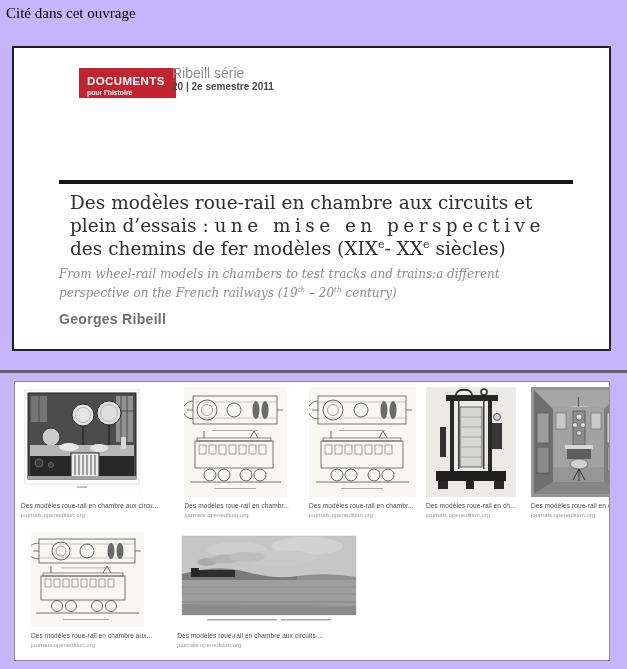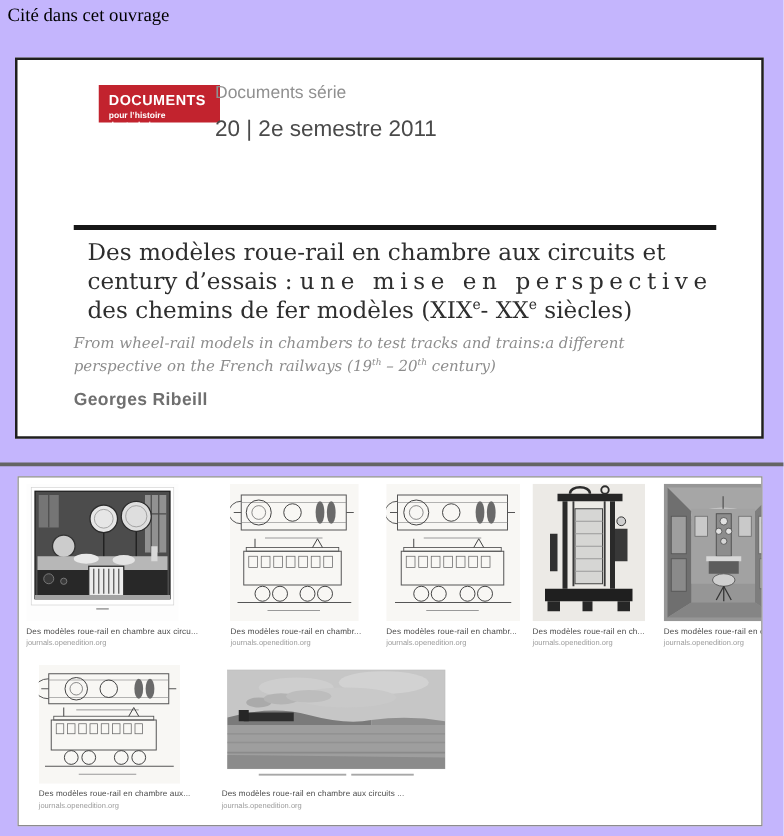--- a/index.html
+++ b/index.html
@@ -19,21 +19,21 @@
   .logo {
     position:absolute; left:45px; top:20px; width:97px; height:30px;
     color:#fff; box-sizing:border-box; padding:7px 0 0 8px;margin-left:20px;
   }
   .logo-l1 { font-size:11.5px; font-weight:bold; letter-spacing:.4px; }
   .logo-l2, .logo-l3 { font-size:6.8px; font-weight:bold; line-height:8px; }
   .logo-l2 { margin-top:2px; }
   .head { position:absolute; left:158px; top:16px; width:402px; }
   .jtitle { font-size:15.5px; font-weight:bold; color:#3b3b3b; letter-spacing:.2px; }
   .jseries { font-size:14px; color:#909090; margin-top:1px; }
-  .jissue { margin-top:12px; font-size:18px; font-weight:normal; color:#4a4a4a; }
+  .jissue { font-size:10px; font-weight:bold; color:#4a4a4a; }
   .jtheme { font-size:12.5px; font-weight:bold; color:#4a4a4a; line-height:14px; width:362px; }
   sup { font-size:60%; vertical-align:super; line-height:0; }
   .rule { position:absolute; left:45px; top:132px; width:514px; height:4px; background:#171717; }
   .atitle {
     position:absolute; left:56px; top:143px; width:520px; white-space:nowrap;
     font-family:"DejaVu Serif", serif; font-size:18.5px; color:#2e2e2e; line-height:23px;
   }
   .spread { letter-spacing:.24em; }
   .asub {
     position:absolute; left:45px; top:217px; width:455px;
@@ -68,25 +68,25 @@
 
   <div class="heading">Cité dans cet ouvrage</div>
 
   <div class="card1">
     <div class="logo" style="background-color: rgb(194, 35, 46);">
       <div class="logo-l1">DOCUMENTS</div>
       <div class="logo-l2">pour l’histoire</div>
       <div class="logo-l3">des techniques</div>
     </div>
     <div class="head">
-      <div class="jseries">Documents série</div>
+      <div class="jseries">Ribeill série</div>
       <div class="jissue">20 | 2e semestre 2011</div>
     </div>
     <div class="rule"></div>
-    <div class="atitle"><span>Des modèles roue-rail en chambre aux circuits et</span><br><span>century d’essais : </span><span class="spread">une mise en perspective</span><br><span>des chemins de fer modèles (XIX</span><sup>e</sup><span>- XX</span><sup>e</sup><span> siècles)</span></div>
+    <div class="atitle"><span>Des modèles roue-rail en chambre aux circuits et</span><br><span>plein d’essais : </span><span class="spread">une mise en perspective</span><br><span>des chemins de fer modèles (XIX</span><sup>e</sup><span>- XX</span><sup>e</sup><span> siècles)</span></div>
     <div class="asub"><span>From wheel-rail models in chambers to test tracks and trains:a different perspective on the French railways (19</span><sup>th</sup><span> – 20</span><sup>th</sup><span> century)</span></div>
     <div class="author">Georges Ribeill</div>
   </div>
 
   <div class="divider"></div>
 
   <div class="card2">
 
     <div class="row">
 

